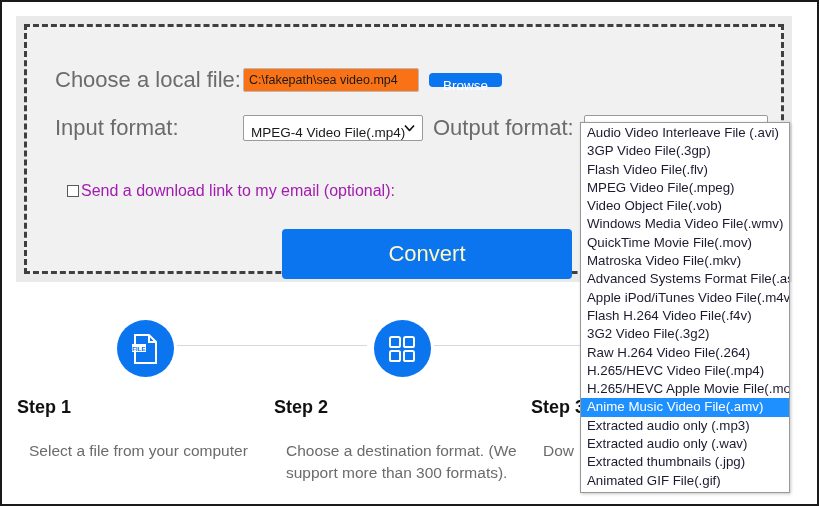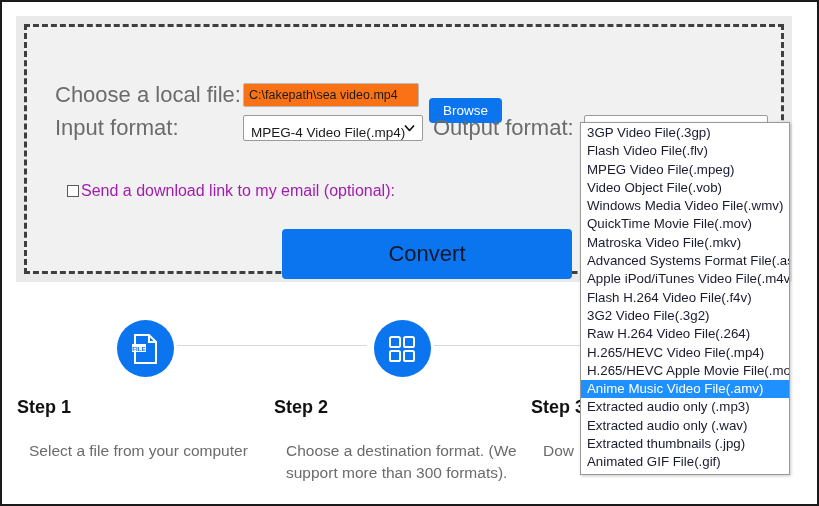--- a/index.html
+++ b/index.html
@@ -74,31 +74,30 @@
     padding: 0 5px;
     font-family: "Liberation Sans", sans-serif;
     font-size: 12.5px;
     color: #1a1a1a;
     box-sizing: border-box;
     outline: none;
   }
 
   .browse-btn {
     margin-left: 10px;
-    height: 25px;
+    height: 14px;
     padding: 0 14px;
     background: #0b74ef;
     color: #ffffff;
     border: none;
     border-radius: 4px;
     font-family: "Liberation Sans", sans-serif;
     font-size: 13.5px;
     cursor: pointer;
     line-height: 25px;
-    margin-top: 31px;
   }
 
   
   .select-box {
     position: relative;
     height: 26px;
     border: 1px solid #9a9a9a;
     background: #ffffff;
     border-radius: 2px;
     box-sizing: border-box;
@@ -156,21 +155,21 @@
   }
 
   
   .convert-btn {
     position: absolute;
     left: 255px;
     top: 202px;
     width: 290px;
     height: 50px;
     background: #0b74ef;
-    color: #0f172a;
+    color: #fef9c3;
     border: none;
     border-radius: 4px;
     font-family: "Liberation Sans", sans-serif;
     font-size: 22px;
     cursor: pointer;
   }
 
   
   .steps {
     position: absolute;
@@ -334,20 +333,21 @@
           <path d="M4 23 H24" fill="none" stroke="#ffffff" stroke-width="2.4"></path>
         </svg>
       </div>
       <div class="step-title">Step 3</div>
       <div class="step-desc">Dow</div>
     </div>
   </div>
 
   <div class="dropdown-list">
 
+  <div class="dd-option">Audio Video Interleave File (.avi)</div>
       <div class="dd-option">3GP Video File(.3gp)</div>
       <div class="dd-option">Flash Video File(.flv)</div>
       <div class="dd-option">MPEG Video File(.mpeg)</div>
       <div class="dd-option">Video Object File(.vob)</div>
       <div class="dd-option">Windows Media Video File(.wmv)</div>
       <div class="dd-option">QuickTime Movie File(.mov)</div>
       <div class="dd-option">Matroska Video File(.mkv)</div>
       <div class="dd-option">Advanced Systems Format File(.asf)</div>
       <div class="dd-option">Apple iPod/iTunes Video File(.m4v)</div>
       <div class="dd-option">Flash H.264 Video File(.f4v)</div>

